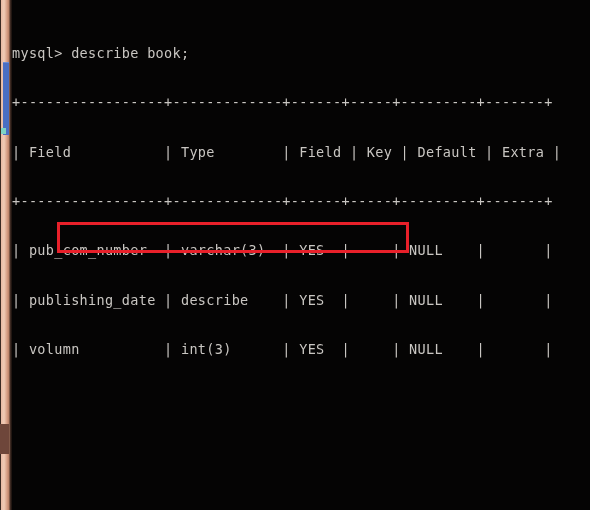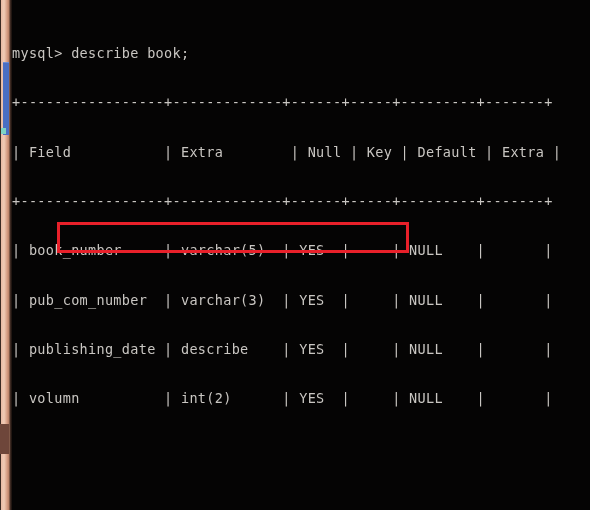--- a/index.html
+++ b/index.html
@@ -94,26 +94,25 @@
 
   <div id="left-strip">
     <div id="left-strip-thumb"></div>
     <div id="left-strip-mark"></div>
     <div id="left-strip-mark2"></div>
   </div>
 
   <div id="terminal">
     <div class="line">mysql&gt; describe book;</div>
     <div class="line">+-----------------+-------------+------+-----+---------+-------+</div>
-    <div class="line">| Field           | Extra        | Null | Key | Default | Extra |</div>
+    <div class="line">| Field           | Type        | Field | Key | Default | Extra |</div>
     <div class="line">+-----------------+-------------+------+-----+---------+-------+</div>
-    <div class="line">| book_number     | varchar(5)  | YES  |     | NULL    |       |</div>
     <div class="line">| pub_com_number  | varchar(3)  | YES  |     | NULL    |       |</div>
     <div class="line">| publishing_date | describe    | YES  |     | NULL    |       |</div>
-    <div class="line">| volumn          | int(2)      | YES  |     | NULL    |       |</div>
+    <div class="line">| volumn          | int(3)      | YES  |     | NULL    |       |</div>
     
     
     
     
     
     
     
     
     
     

